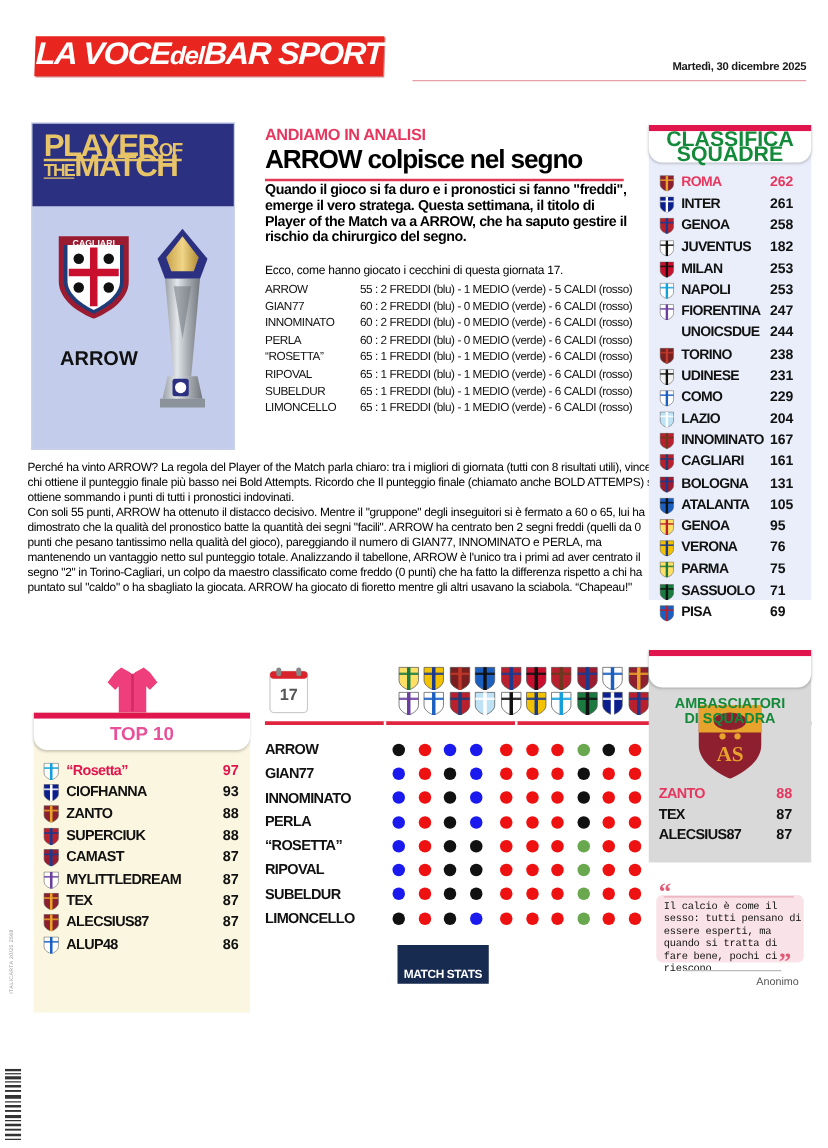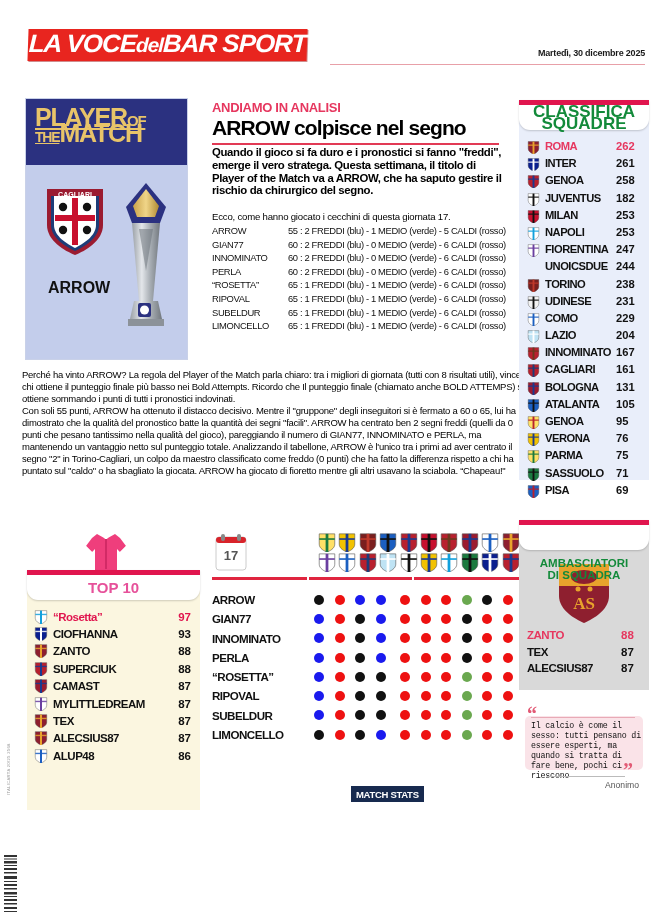--- a/index.html
+++ b/index.html
@@ -98,23 +98,23 @@
   .crest-line .cc { width:18px; height:19px; }
   .ms-rule { position:absolute; left:212px; top:577px; width:437px; height:2.5px; background:#e0253f; }
   .ms-rule .seg { position:absolute; top:0; height:2.5px; background:#fff; width:2px; }
   .ms-names { position:absolute; left:212px; top:590px; }
   .ms-names div { font-size:11.6px; font-weight:bold; letter-spacing:-0.5px;
                   line-height:19.3px; color:#111; }
   .dotgrid { position:absolute; left:314px; top:590px; }
   .dotrow { height:19.3px; display:flex; align-items:center; }
   .dot { width:10px; height:10px; border-radius:50%; margin-right:10.5px; }
   .dot.g6 { margin-right:14.5px; }
-  .ms-label { position:absolute; left:318px; top:786px; background:#172a4f;
+  .ms-label { position:absolute; left:318px; top:756px; background:#172a4f;
               color:#fff; font-size:9.5px; font-weight:bold; letter-spacing:-0.3px;
-              padding:3px 5px 2px 5px;margin-left:33px; }
+              padding:18px 5px 2px 5px; }
 
   
   .rbox { position:absolute; left:519px; top:100px; width:130px; height:380px;
           background:#e9eefa; }
   .rbox .boxhead { border-top:5px solid #e0154e; }
   .rbox .boxhead-t { color:#138a3a; font-size:17px; line-height:12px; }
   .cl-list { padding:10px 7px 0 8px; }
   .cl-row { display:flex; align-items:flex-start; height:17.2px; }
   .cl-row .mini { width:13px; height:13px; margin-right:5px; flex:0 0 13px; }
   .cl-row .nm { flex:1; font-size:11.2px; font-weight:bold; letter-spacing:-0.5px; color:#111; }

